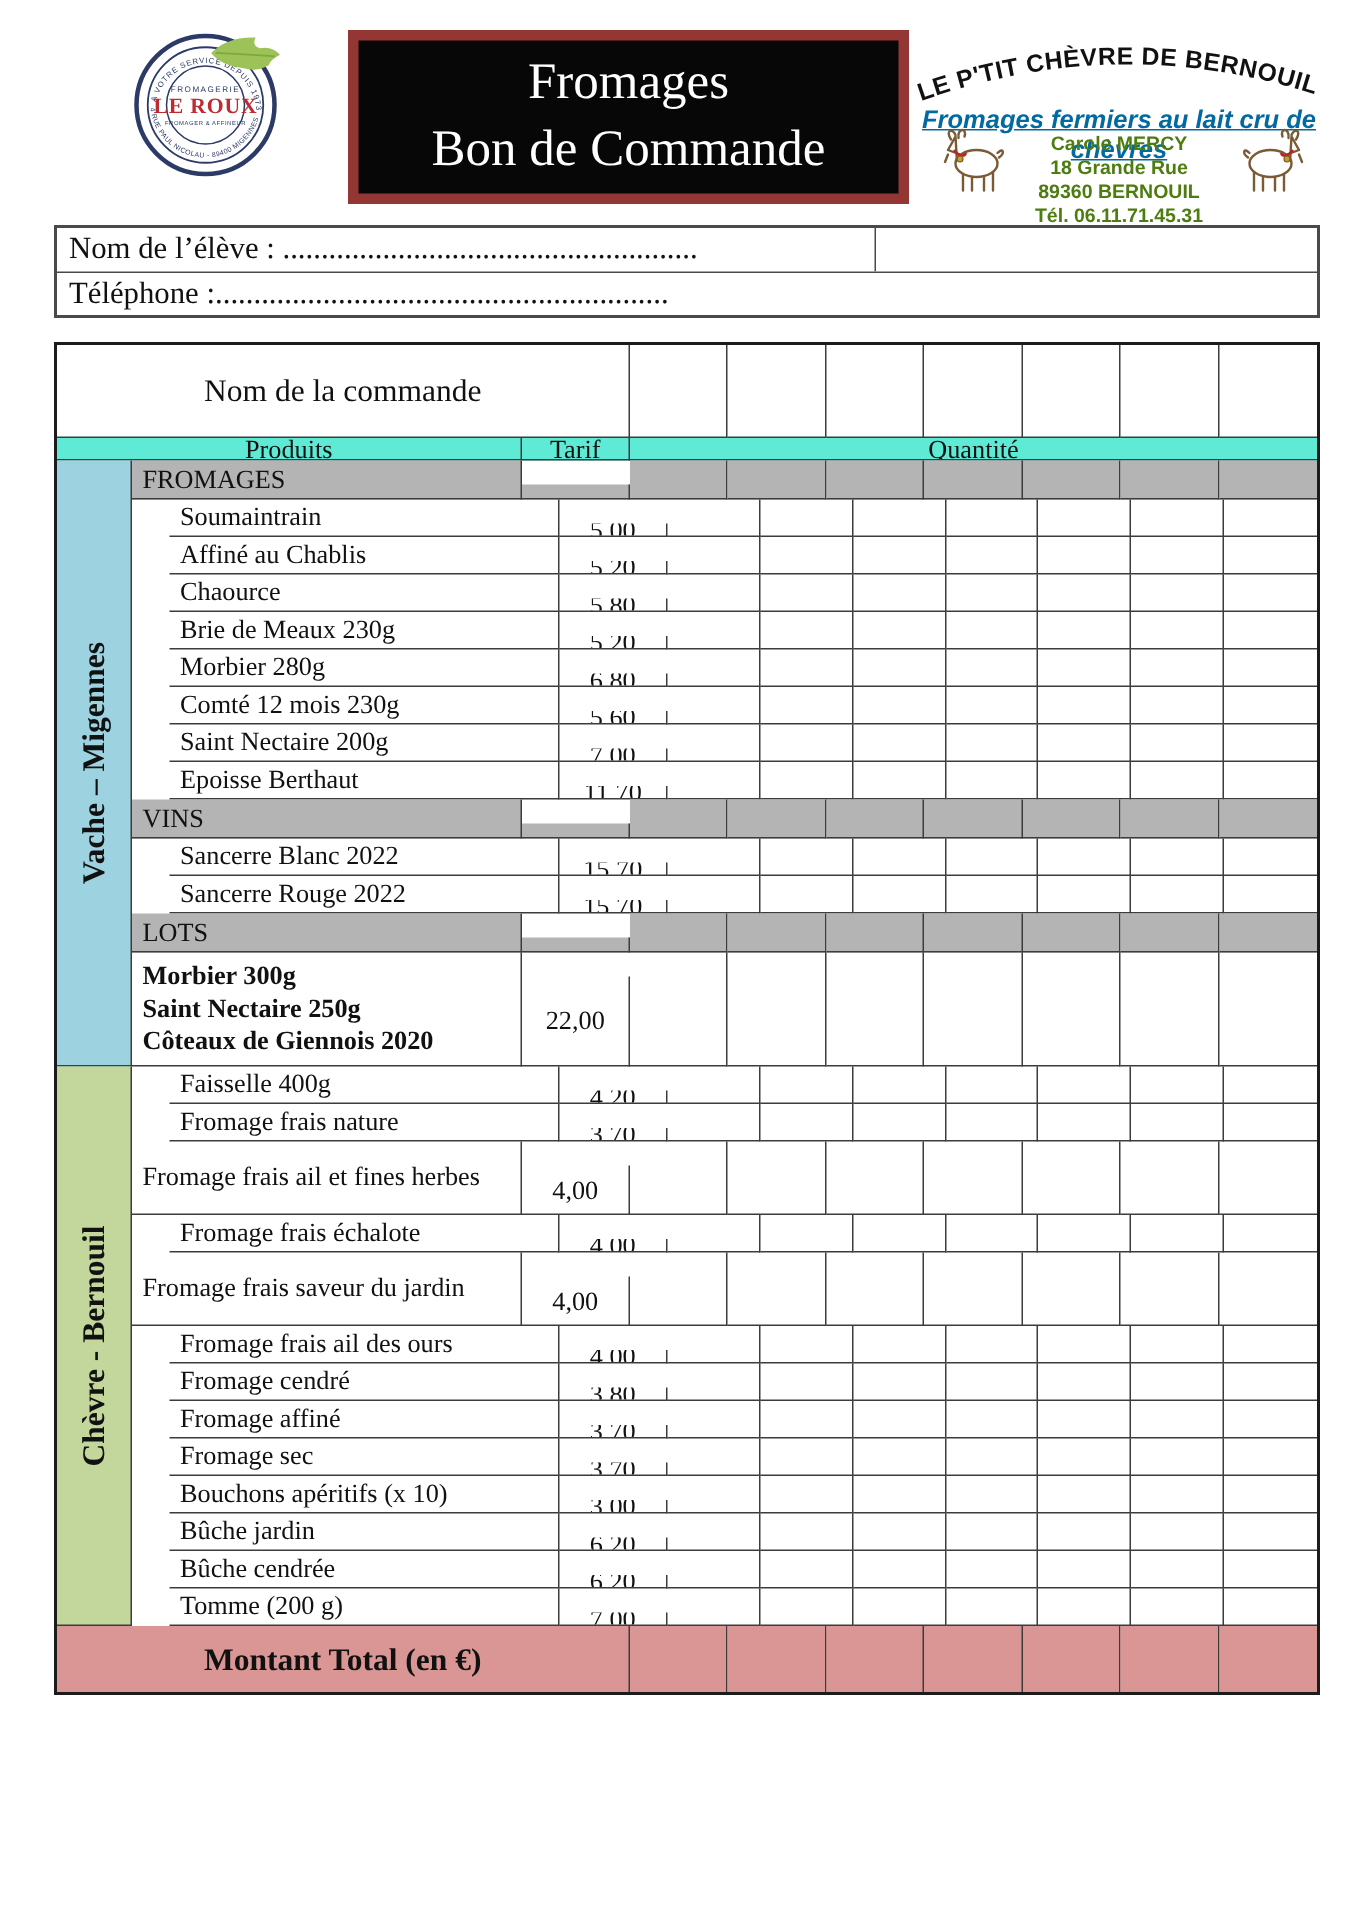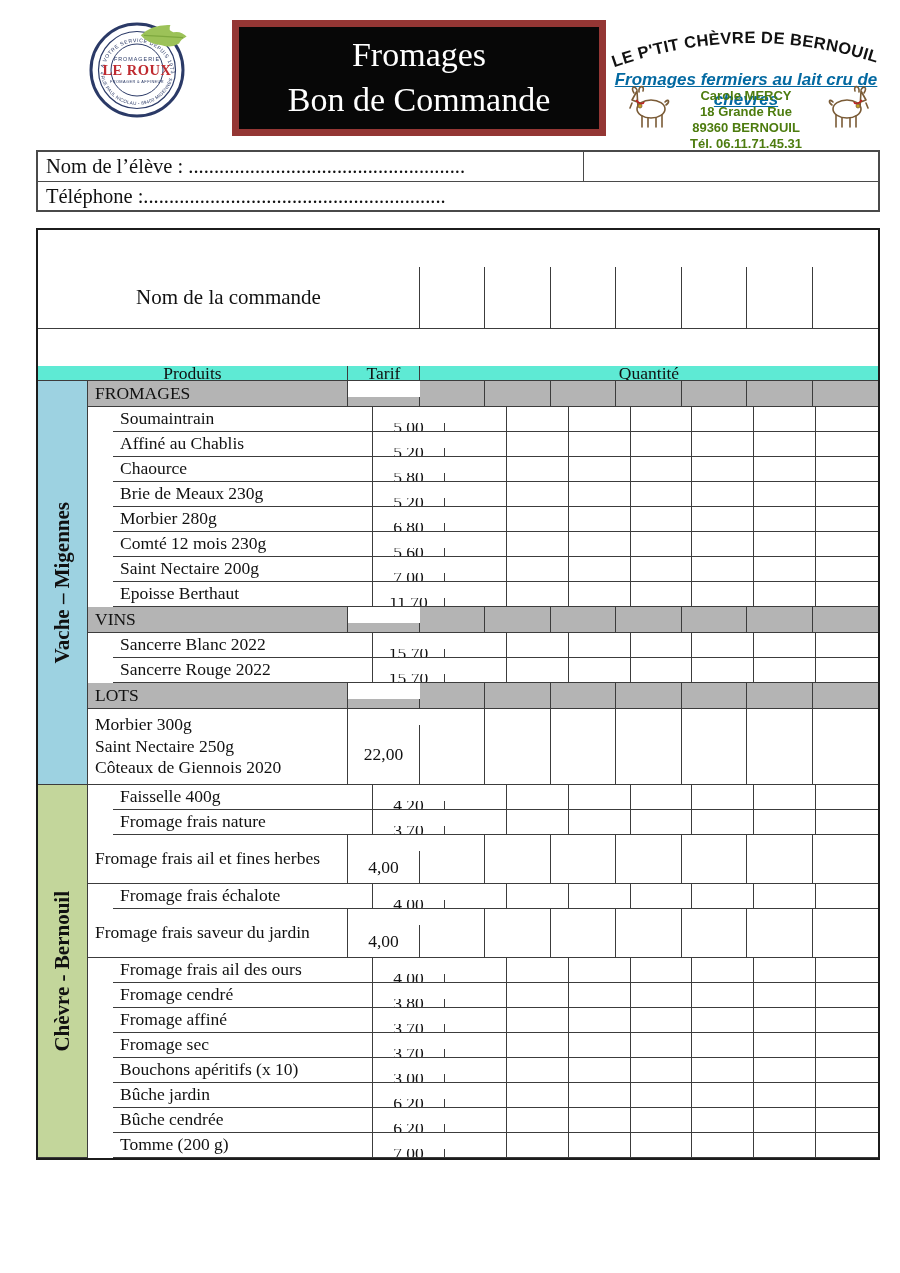--- a/index.html
+++ b/index.html
@@ -43,42 +43,42 @@
   .cell-school { flex:1; }
   .cell-phone { width:100%; }
 
   
   .order-table {
     position:absolute; left:36px; top:228px; width:844px;
     border:2px solid #1c1c1c; background:#fff; font-size:17.5px;
   }
   .cell { border-right:1px solid #3c3c3c; border-bottom:1px solid #3c3c3c;
           display:flex; align-items:center; overflow:hidden; }
-  .row  { display:grid;margin-top:37px; }
+  .row  { display:grid; }
   .row > .cell:last-child { border-right:none; }
 
   .row-order { grid-template-columns:382px repeat(7, 1fr); height:62px; }
   .order-name-cell { justify-content:center; font-size:21px; }
 
   .row-head { grid-template-columns:310px 72px 1fr; height:15px; background:#5eead4; }
   .row-head .cell { justify-content:center; }
 
   .section { display:flex; }
   .side { width:50px; border-right:1px solid #3c3c3c; border-bottom:1px solid #3c3c3c;
           display:flex; align-items:center; justify-content:center; }
   .side span { writing-mode:vertical-rl; transform:rotate(180deg);
                font-weight:bold; font-size:21px; white-space:nowrap; }
   .rows { flex:1; display:flex; flex-direction:column; }
 
   .prow { display:grid; grid-template-columns:260px 72px repeat(7, 1fr); }
   .prow > .cell:last-child { border-right:none; }
   .size1 { height:25px;padding-left:25px; } .size2 { height:49px; } .size3 { height:76px; }
   .subrow { height:26px; } .subrow .cell { background:#b4b4b4; }
   .prod { padding-left:7px; line-height:1.25; }
-  .prod.multiline { flex-direction:column; align-items:flex-start; justify-content:center; }
+  .prod.multiline { flex-direction:column; align-items:flex-start; justify-content:center;font-weight:bold; }
   .price { justify-content:center;margin-top:16px; }
 
   .row-total { grid-template-columns:382px repeat(7, 1fr); height:44px; }
   .row-total .cell { background:#D99694; border-bottom:none; }
   .total-label-cell { justify-content:center; font-weight:bold; font-size:21px; }
 </style>
 </head>
 <body>
 
 <div class="page">
@@ -499,15 +499,25 @@
             <div class="cell qty"></div>
             <div class="cell qty"></div>
             <div class="cell qty"></div>
             <div class="cell qty"></div>
             <div class="cell qty"></div>
             <div class="cell qty"></div>
           </div>
         </div>
     </div>
 
+    <div class="row row-total" id="totalRow">
+      <div class="cell total-label-cell">Montant Total (en €)</div>
+    <div class="cell qty"></div>
+        <div class="cell qty"></div>
+        <div class="cell qty"></div>
+        <div class="cell qty"></div>
+        <div class="cell qty"></div>
+        <div class="cell qty"></div>
+        <div class="cell qty"></div>
+      </div>
 
   </div>
 </div>
 
 </body></html>

